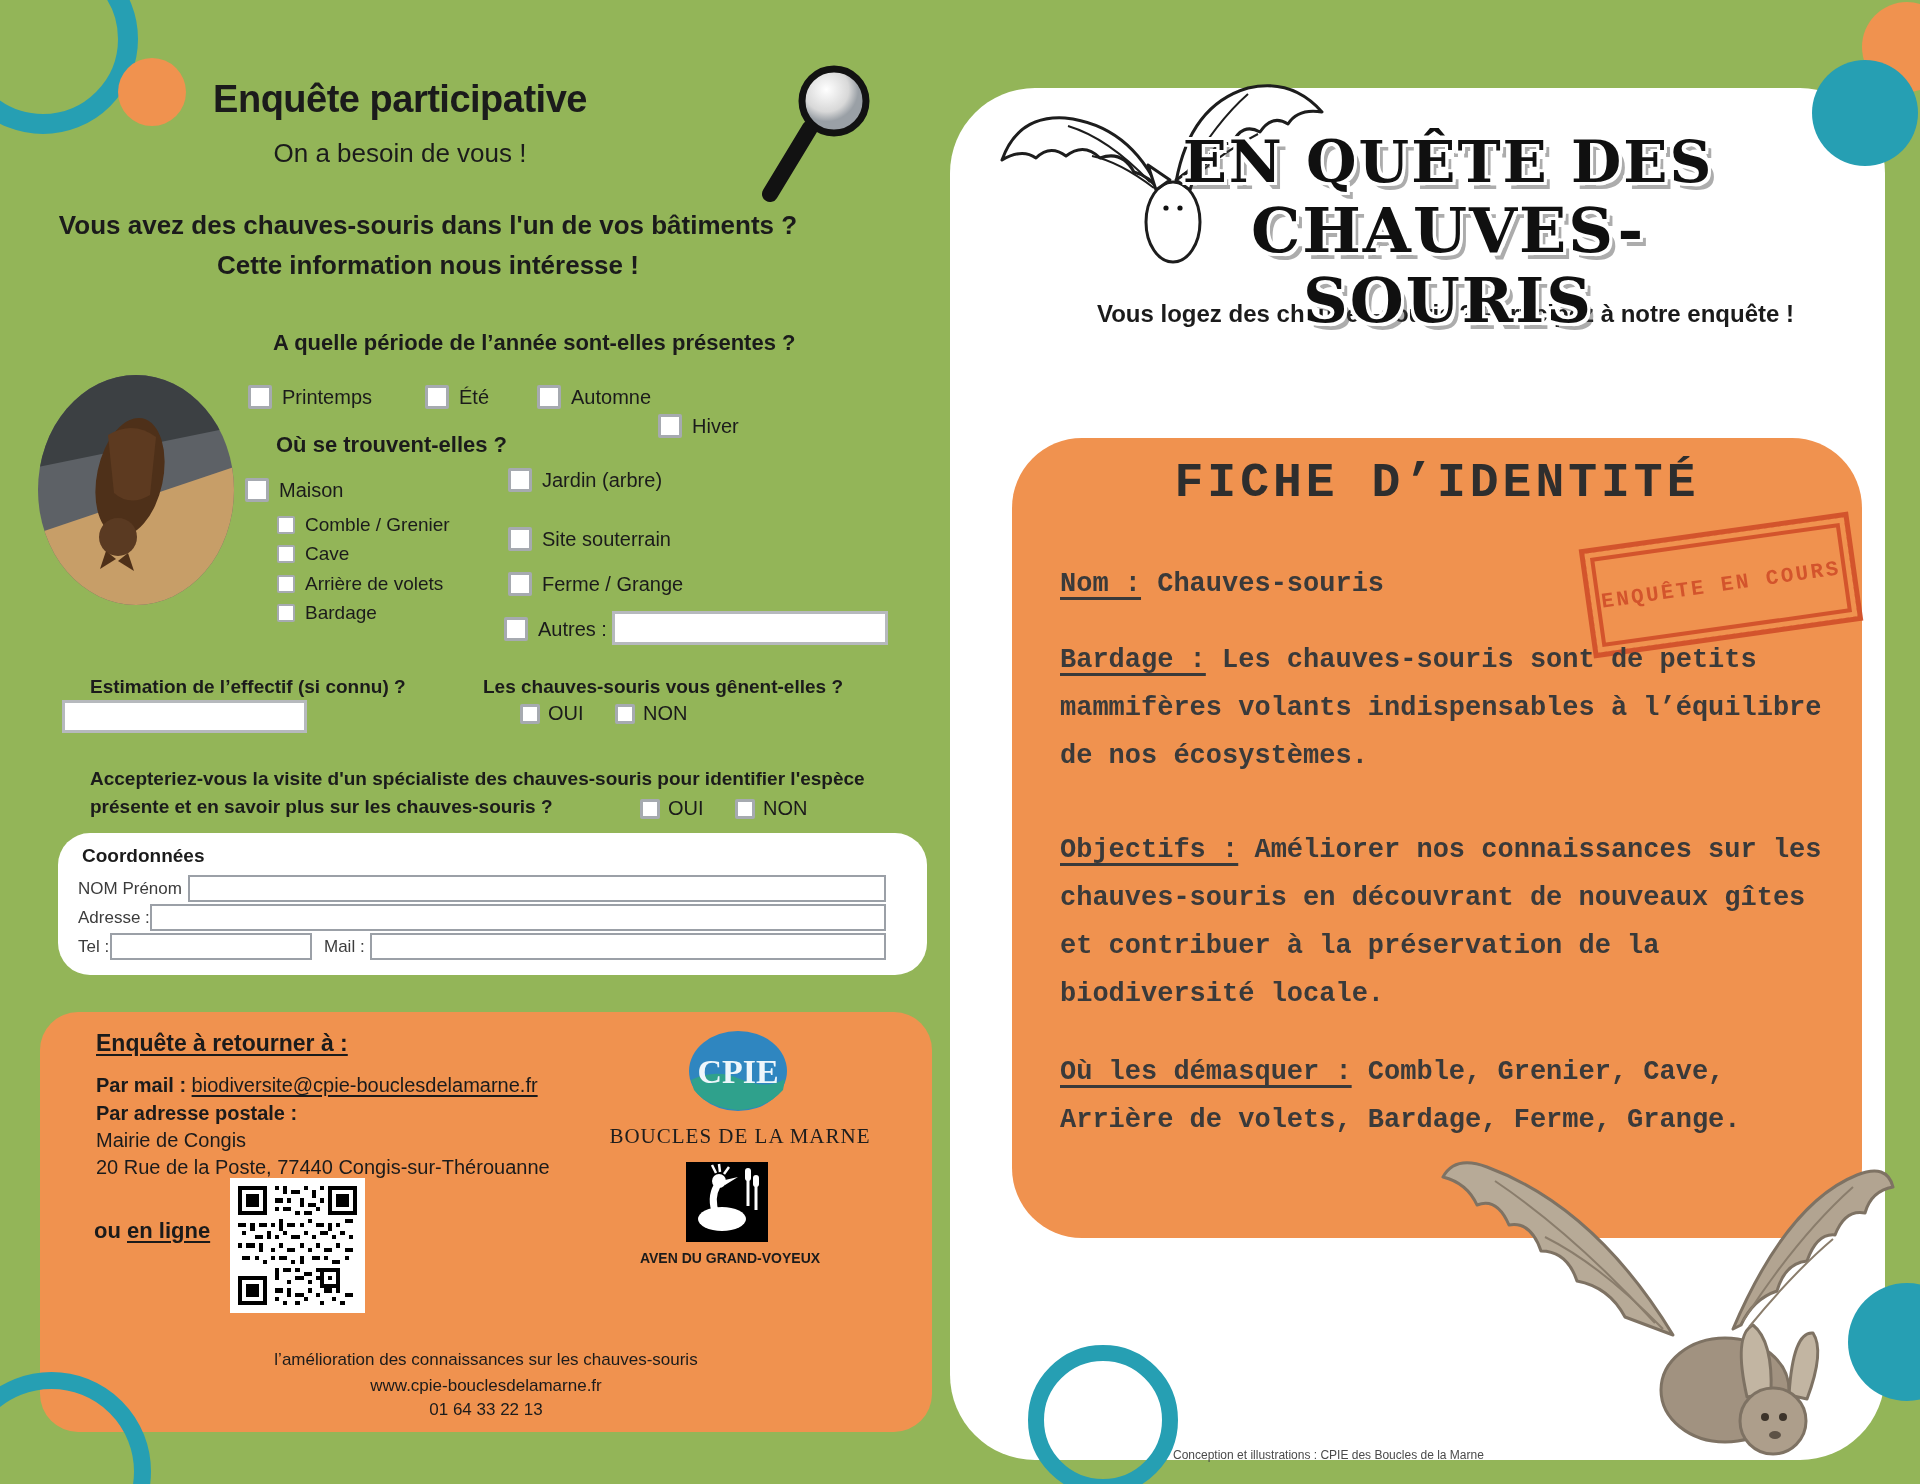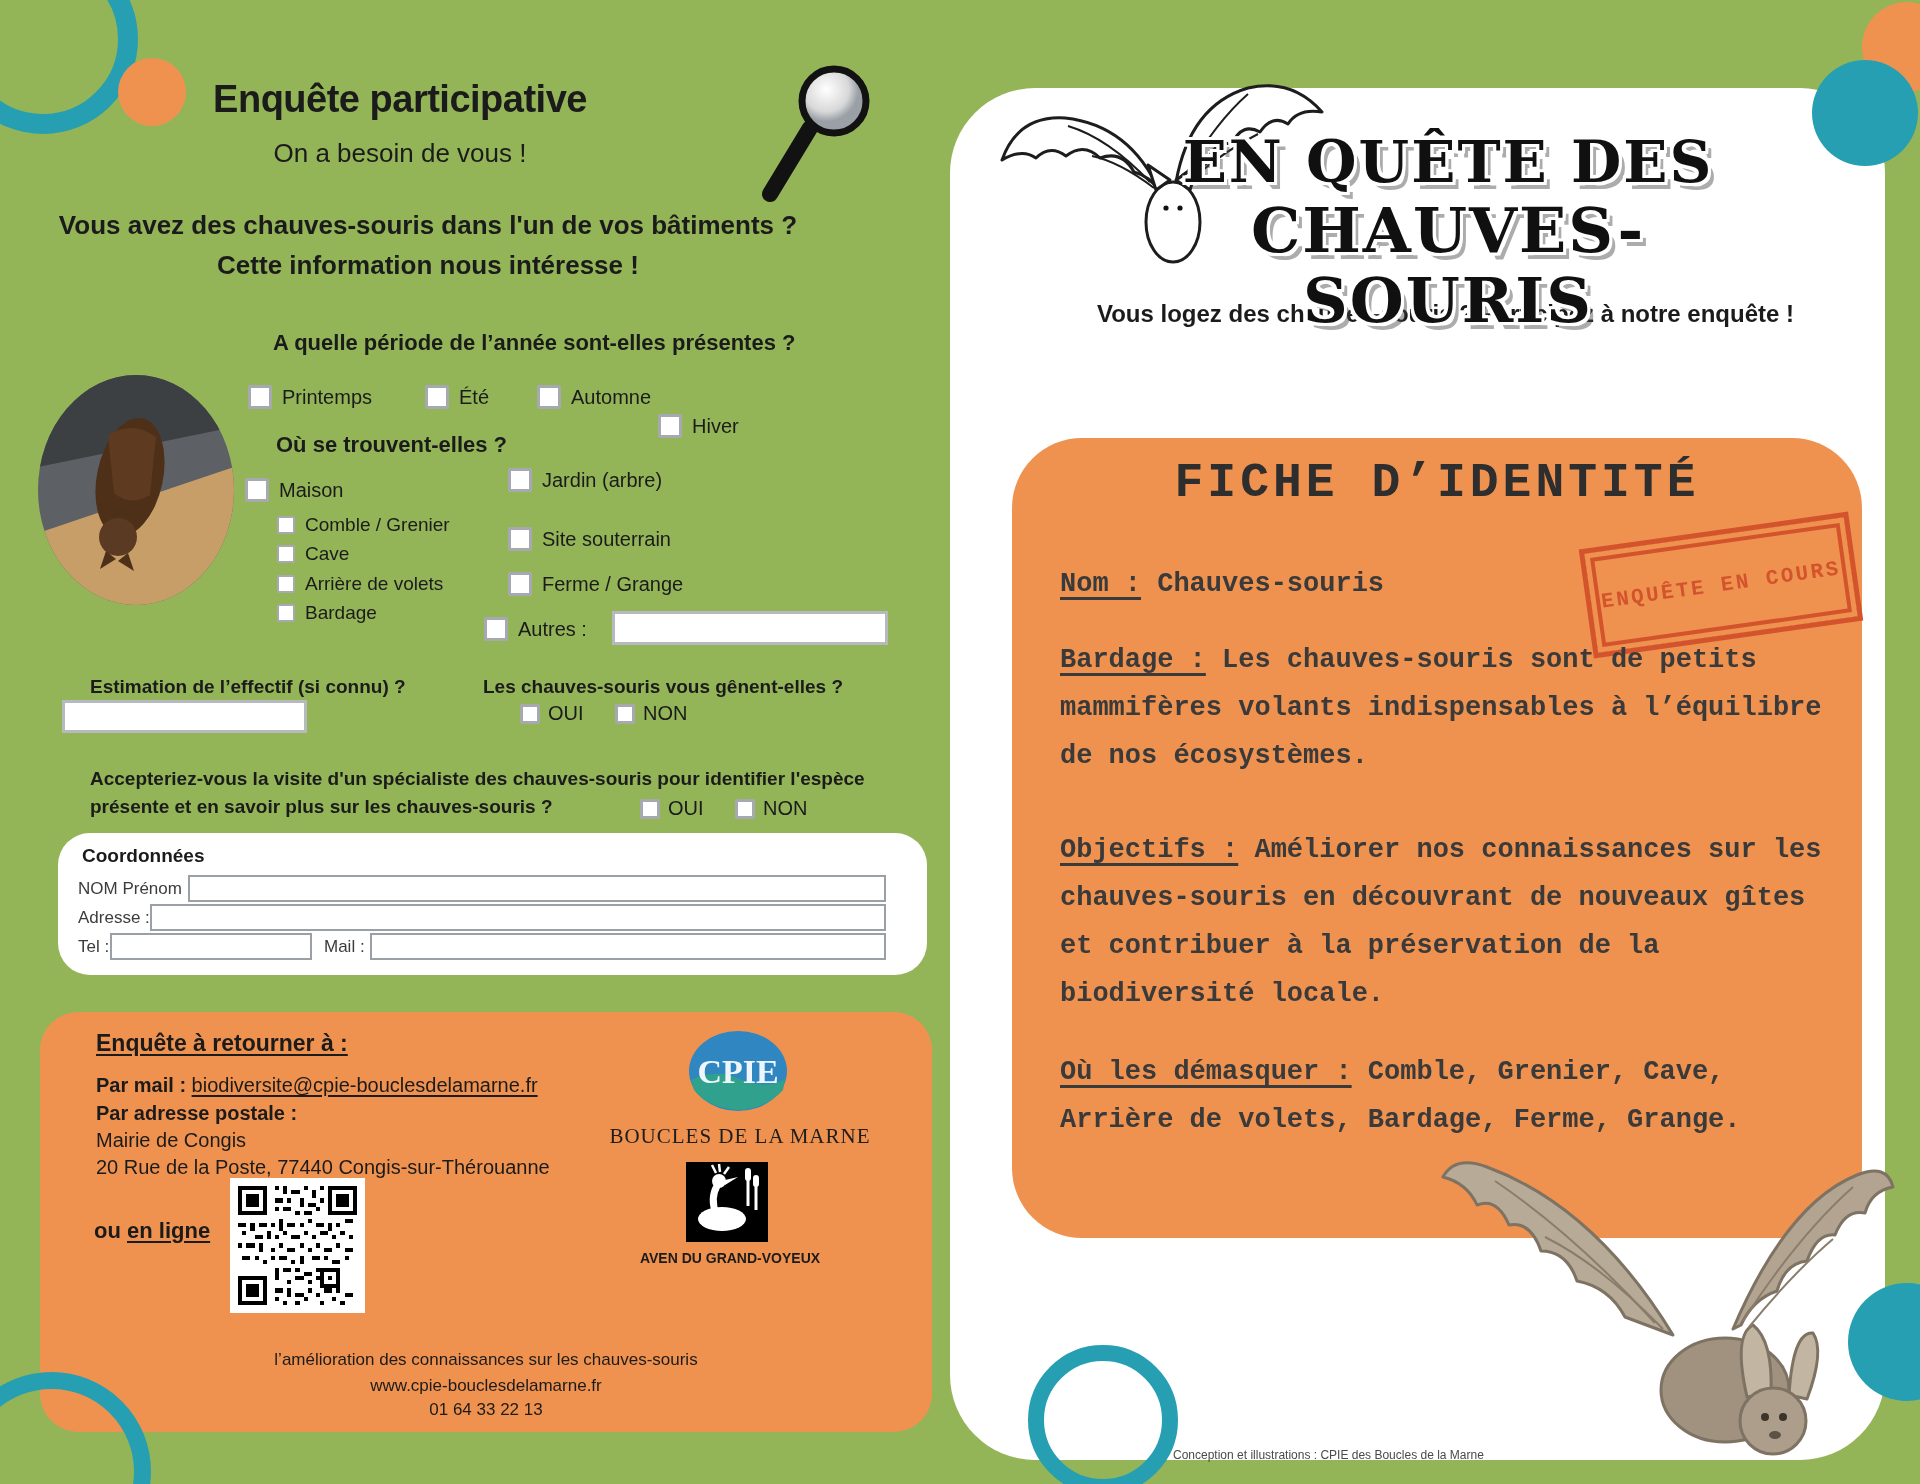--- a/index.html
+++ b/index.html
@@ -144,21 +144,21 @@
       <span>Jardin (arbre)</span>
     </div>
     <div class="cbrow" style="left:508px;top:527px;">
       <span class="cb"></span>
       <span>Site souterrain</span>
     </div>
     <div class="cbrow" style="left:508px;top:572px;">
       <span class="cb"></span>
       <span>Ferme / Grange</span>
     </div>
-    <div class="cbrow" style="left:484px;top:617px;text-align:right;">
+    <div class="cbrow" style="left:504px;top:617px;text-align:right;">
       <span class="cb"></span>
       <span>Autres :</span>
     </div>
     <input class="field thick dotted-under" style="left: 612px; top: 611px; width: 276px; height: 34px;">
 
     <div class="abs b nowrap" style="left:62px;top:676px;font-size:19px;">Estimation de l’effectif (si connu) ?</div>
     <input class="field thick dotted-under" style="left: 62px; top: 700px; width: 245px; height: 33px;">
 
     <div class="abs b ctr nowrap" style="left:425px;top:676px;width:420px;font-size:19px;">Les chauves-souris vous gênent-elles ?</div>
     <div class="cbrow" style="left:520px;top:702px;gap:8px;">

